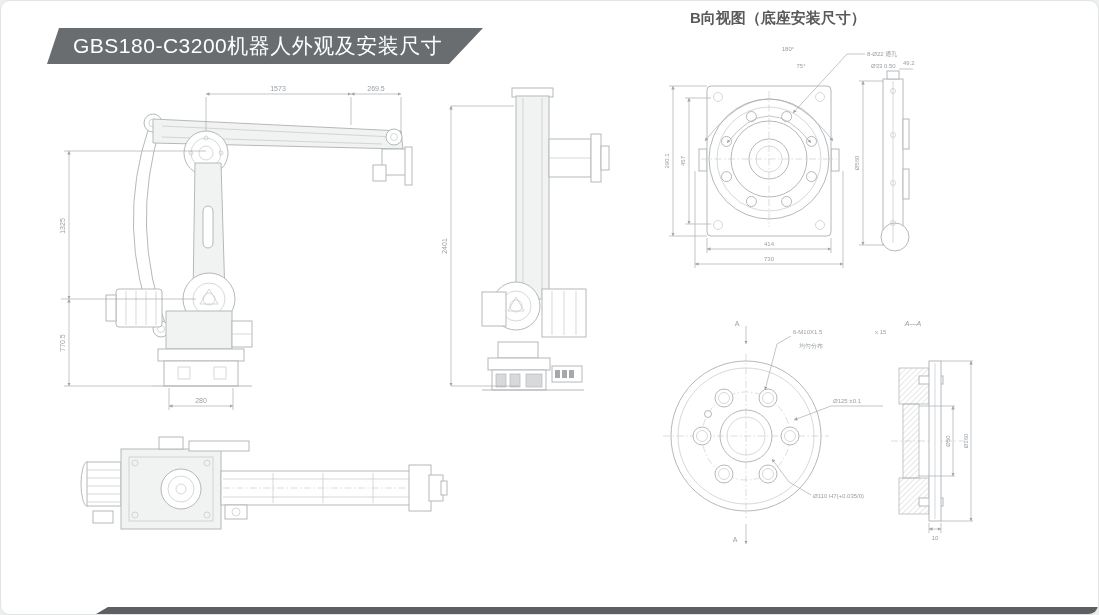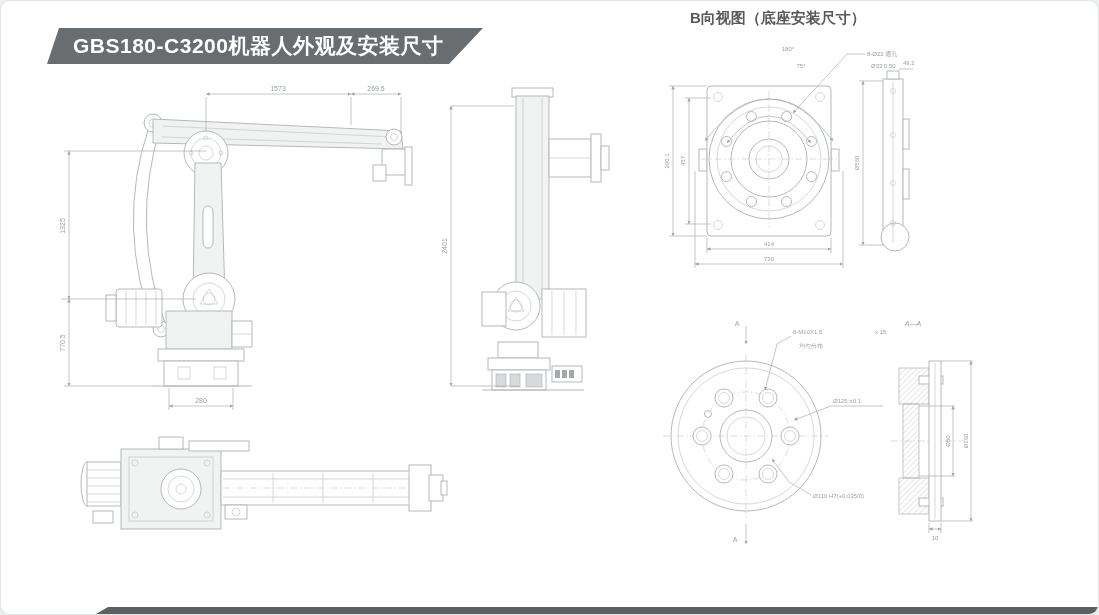--- a/index.html
+++ b/index.html
@@ -1,21 +1,21 @@
 <!DOCTYPE html>
 <html><head>
 <meta charset="utf-8">
 <style>
   html,body{margin:0;padding:0;background:#edefef;font-family:"Liberation Sans",sans-serif;}
   .page{position:relative;width:1099px;height:615px;background:#ffffff;border:1px solid #e3e5e5;
         border-radius:10px;overflow:hidden;box-sizing:border-box;}
   .banner{position:absolute;left:46px;top:27px;width:436px;height:36px;background:#6a6d70;
           clip-path:polygon(12px 0,100% 0,calc(100% - 34px) 100%,0 100%);
           display:flex;align-items:center;padding-left:26px;box-sizing:border-box;}
-  .banner span{color:#ffffff;font-size:21px;font-weight:bold;letter-spacing:.5px;white-space:nowrap;}
+  .banner span{color:#ffffff;font-size:21px;font-weight:normal;letter-spacing:.5px;white-space:nowrap;}
   .section-title{position:absolute;color:#58595b;font-size:15px;font-weight:bold;white-space:nowrap;}
   #title-b{left:672px;top:8px;margin-left:17px;}
   #title-a{left:672px;top:286px;}
   svg{position:absolute;overflow:visible;}
   #side-view{left:55px;top:78px;}
   #front-view{left:433px;top:83px;}
   #top-view{left:72px;top:428px;}
   #view-b{left:650px;top:30px;}
   #view-a{left:650px;top:305px;}
   .bottombar{position:absolute;left:95px;right:0;bottom:0;height:7px;background:#5d5f62;

